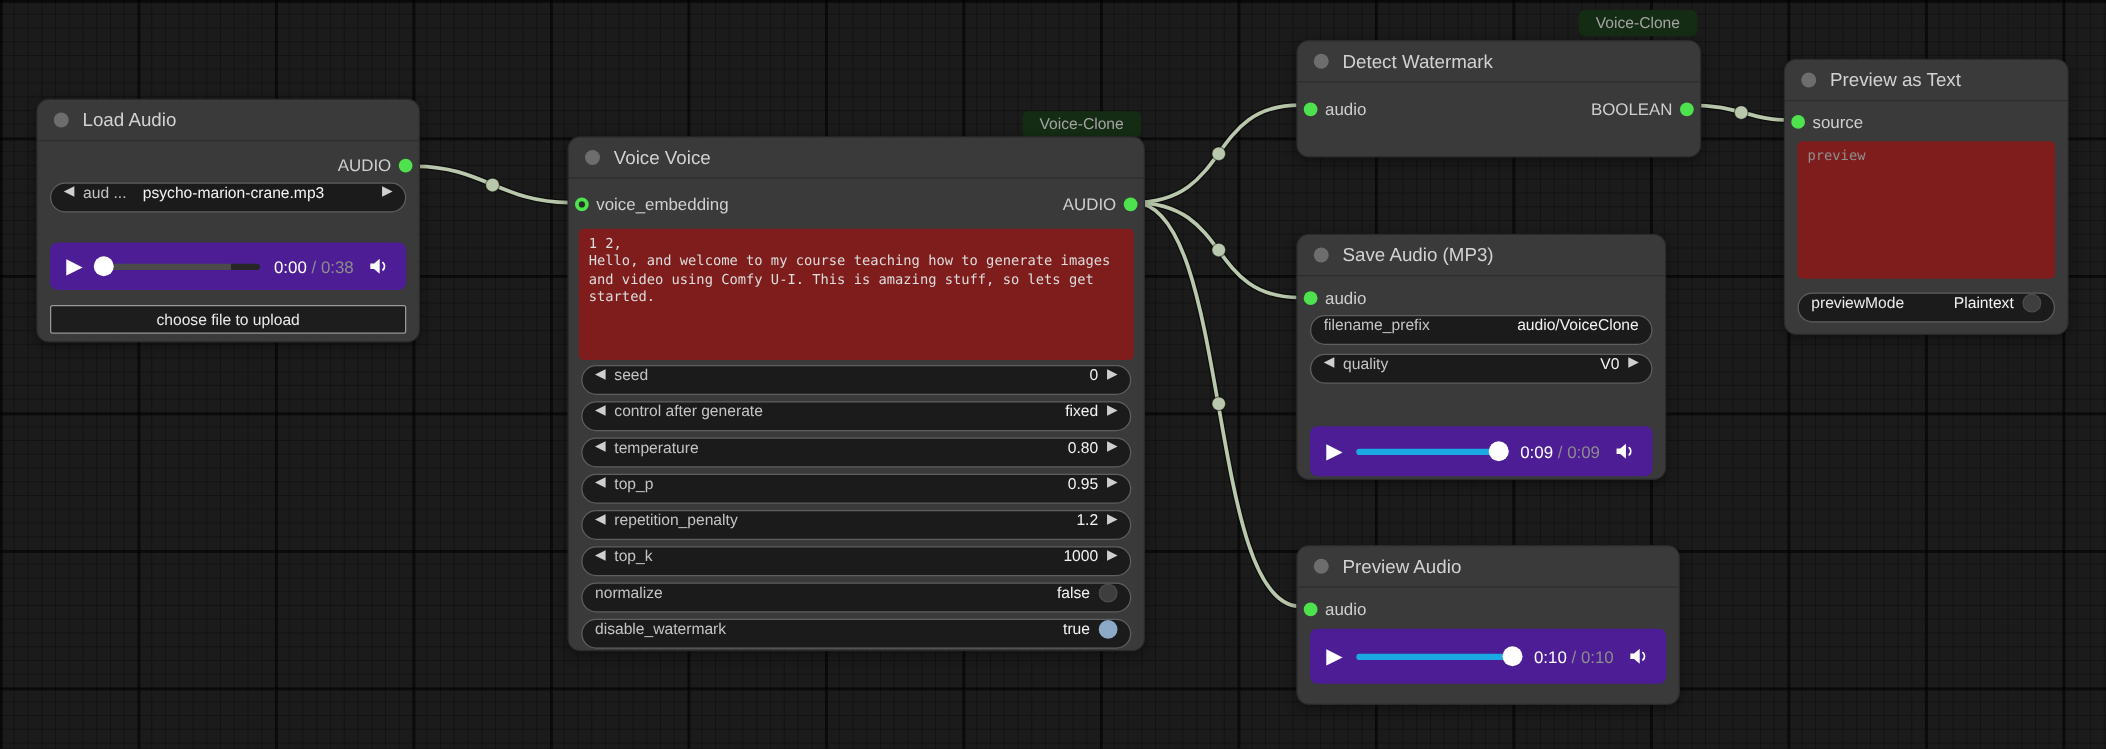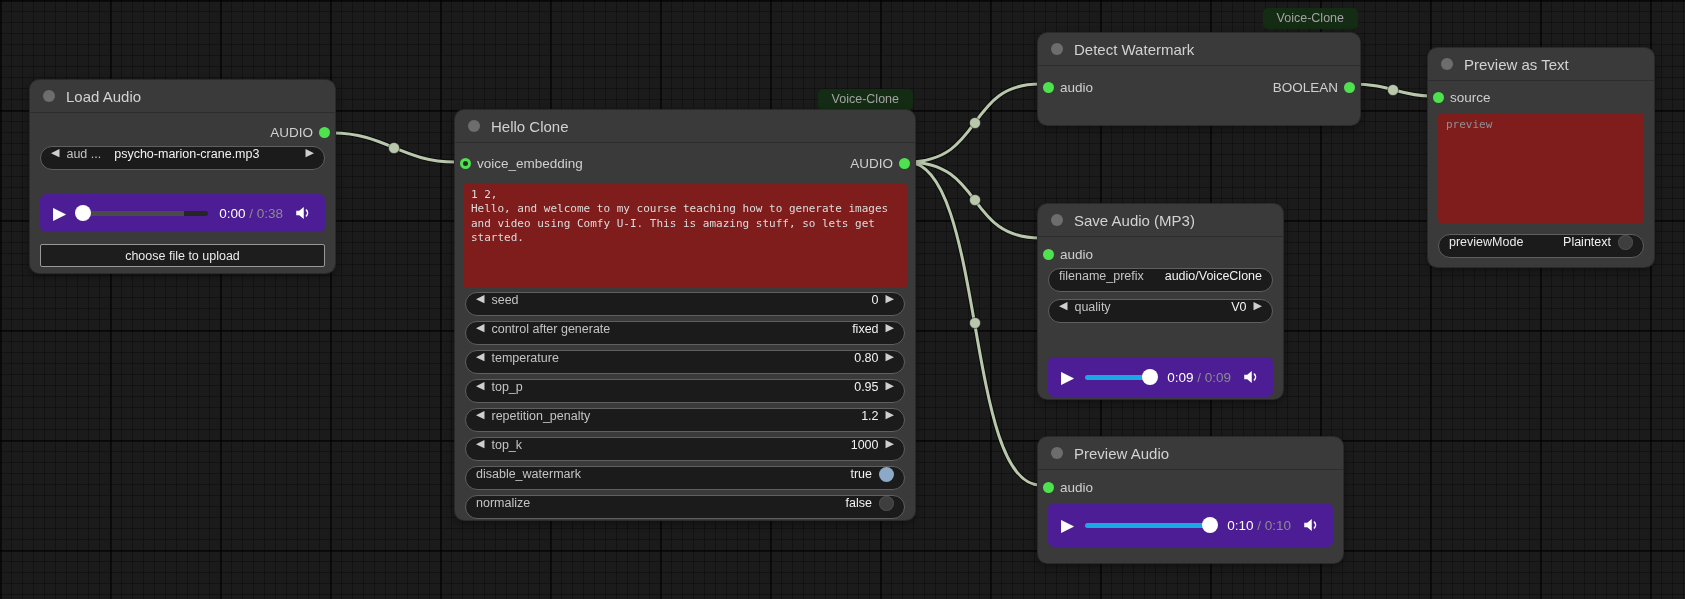--- a/index.html
+++ b/index.html
@@ -133,21 +133,21 @@
         <path d="M3 9v6h4l6 5V4L7 9H3z" fill="#ffffff"></path>
         <path d="M16.5 8.2a5.4 5.4 0 0 1 0 7.6" stroke="#ffffff" stroke-width="2" fill="none" stroke-linecap="round"></path>
       </svg>
     </div>
     <div class="upload-btn" style="margin-top:12px;">choose file to upload</div>
   </div>
 
   <div class="node" style="left:455px;top:110px;width:460px;height:410px;">
     <div class="ntitle">
       <span class="tdot"></span>
-      <span>Hello Clone</span>
+      <span>Voice Voice</span>
     </div>
     <div class="portrow" style="margin-top:8px;">
       <span class="pdot inp ring"></span>
       <span>voice_embedding</span>
       <span class="right">AUDIO</span>
       <span class="pdot outp"></span>
     </div>
     <div class="textbox" style="height:95px;margin-top:8px;">1 2,
 Hello, and welcome to my course teaching how to generate images and video using Comfy U-I. This is amazing stuff, so lets get started.</div>
     <div style="display:flex;flex-direction:column;gap:5px;margin-top:4px;">
@@ -181,46 +181,46 @@
         <span class="wvalue">1.2</span>
         <span class="arrR"></span>
       </div>
       <div class="widget">
         <span class="arrL"></span>
         <span class="wlabel">top_k</span>
         <span class="wvalue">1000</span>
         <span class="arrR"></span>
       </div>
       <div class="widget">
+        <span class="wlabel">normalize</span>
+        <span class="wvalue">false</span>
+        <span class="toggle"></span>
+      </div>
+      <div class="widget">
         <span class="wlabel">disable_watermark</span>
         <span class="wvalue">true</span>
         <span class="toggle on"></span>
       </div>
-      <div class="widget">
-        <span class="wlabel">normalize</span>
-        <span class="wvalue">false</span>
-        <span class="toggle"></span>
-      </div>
     </div>
   </div>
 
   <div class="node" style="left:1038px;top:33px;width:322px;height:92px;">
     <div class="ntitle">
       <span class="tdot"></span>
       <span>Detect Watermark</span>
     </div>
     <div class="portrow" style="margin-top:9px;">
       <span class="pdot inp"></span>
       <span>audio</span>
       <span class="right">BOOLEAN</span>
       <span class="pdot outp"></span>
     </div>
   </div>
 
-  <div class="node" style="left:1038px;top:204px;width:245px;height:195px;">
+  <div class="node" style="left:1038px;top:188px;width:294px;height:195px;">
     <div class="ntitle">
       <span class="tdot"></span>
       <span>Save Audio (MP3)</span>
     </div>
     <div class="portrow" style="margin-top:5px;">
       <span class="pdot inp"></span>
       <span>audio</span>
     </div>
     <div class="widget" style="margin-top:2px;">
       <span class="wlabel">filename_prefix</span>

